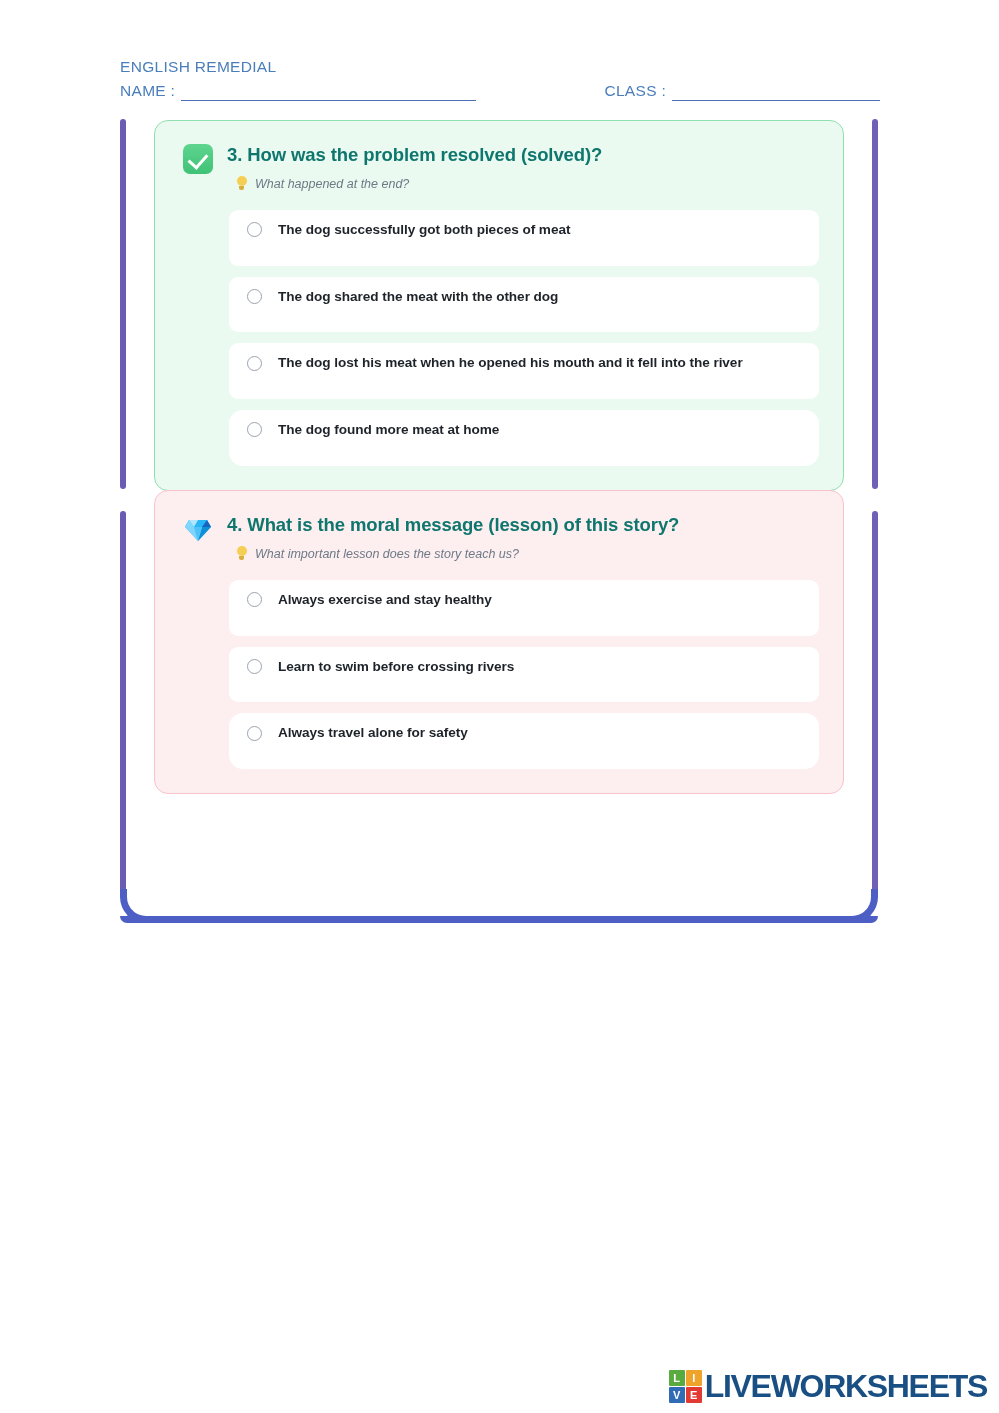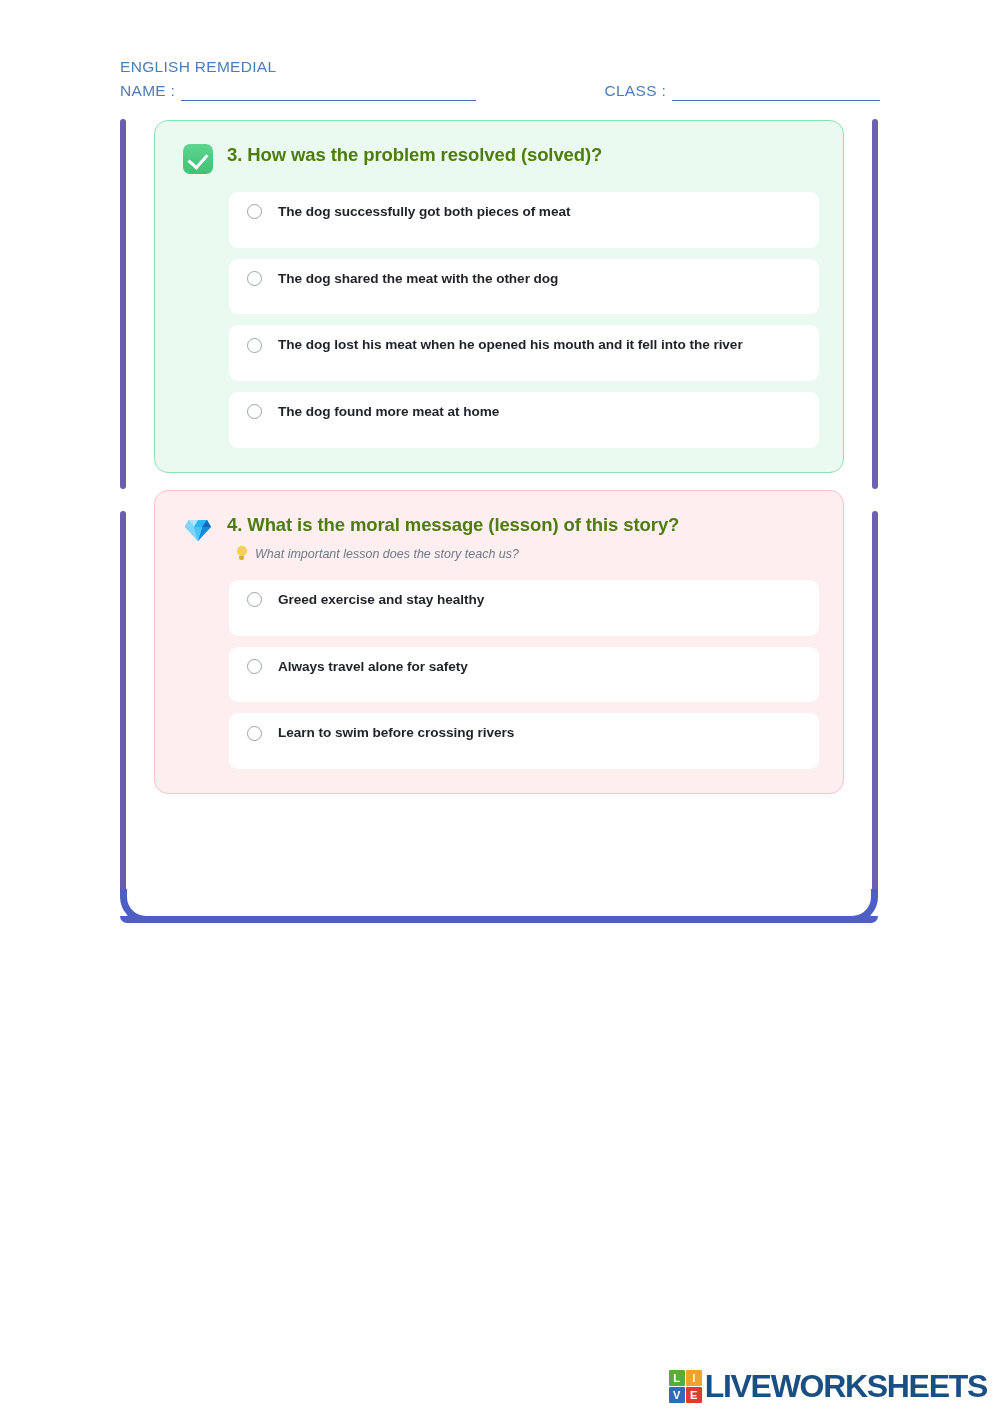--- a/index.html
+++ b/index.html
@@ -158,21 +158,21 @@
   }
 
   
   .icon-gem { position: relative; }
 
   .qtitle-wrap { flex: 1 1 auto; }
 
   .qtitle {
     font-size: 18.5px;
     font-weight: bold;
-    color: #4d7c0f;
+    color: #0f766e;
     line-height: 1.25;
     letter-spacing: -0.1px;
   }
 
   .qhint {
     display: flex;
     align-items: center;
     margin-top: 10px;
     margin-left: 8px;
   }
@@ -215,21 +215,21 @@
 
   .option {
     display: flex;
     align-items: center;
     background: #ffffff;
     border-radius: 9px;
     min-height: 49px;
     padding: 11px 16px 27px 18px;
     margin-bottom: 11px;
   }
-  .option:last-child { margin-bottom: 0; }
+  .option:last-child { margin-bottom: 0; border-radius: 14px; }
 
   .radio {
     flex: 0 0 auto;
     width: 15px;
     height: 15px;
     border: 1.6px solid #9aa4ad;
     border-radius: 50%;
     background: #ffffff;
     margin-right: 16px;
   }
@@ -310,20 +310,24 @@
     <div class="corner-l"></div>
     <div class="corner-r"></div>
     <div class="bar-bottom"></div>
   </div>
 
   <div class="qcard qcard-green">
     <div class="qhead">
       <div class="qicon icon-check"></div>
       <div class="qtitle-wrap">
         <div class="qtitle">3. How was the problem resolved (solved)?</div>
+        <div class="qhint">
+          <span class="hint-bulb"></span>
+          <span class="qhint-text">What happened at the end?</span>
+        </div>
       </div>
     </div>
     <div class="options">
       <div class="option">
         <span class="radio"></span>
         <span class="option-text">The dog successfully got both pieces of meat</span>
       </div>
       <div class="option">
         <span class="radio"></span>
         <span class="option-text">The dog shared the meat with the other dog</span>
@@ -357,29 +361,29 @@
         <div class="qtitle">4. What is the moral message (lesson) of this story?</div>
         <div class="qhint">
           <span class="hint-bulb"></span>
           <span class="qhint-text">What important lesson does the story teach us?</span>
         </div>
       </div>
     </div>
     <div class="options">
       <div class="option">
         <span class="radio"></span>
-        <span class="option-text">Greed exercise and stay healthy</span>
+        <span class="option-text">Always exercise and stay healthy</span>
+      </div>
+      <div class="option">
+        <span class="radio"></span>
+        <span class="option-text">Learn to swim before crossing rivers</span>
       </div>
       <div class="option">
         <span class="radio"></span>
         <span class="option-text">Always travel alone for safety</span>
-      </div>
-      <div class="option">
-        <span class="radio"></span>
-        <span class="option-text">Learn to swim before crossing rivers</span>
       </div>
     </div>
   </div>
 
   <div class="footer-logo">
     <div class="logo-grid">
       <span class="logo-cell cell-l">L</span>
       <span class="logo-cell cell-i">I</span>
       <span class="logo-cell cell-v">V</span>
       <span class="logo-cell cell-e">E</span>

